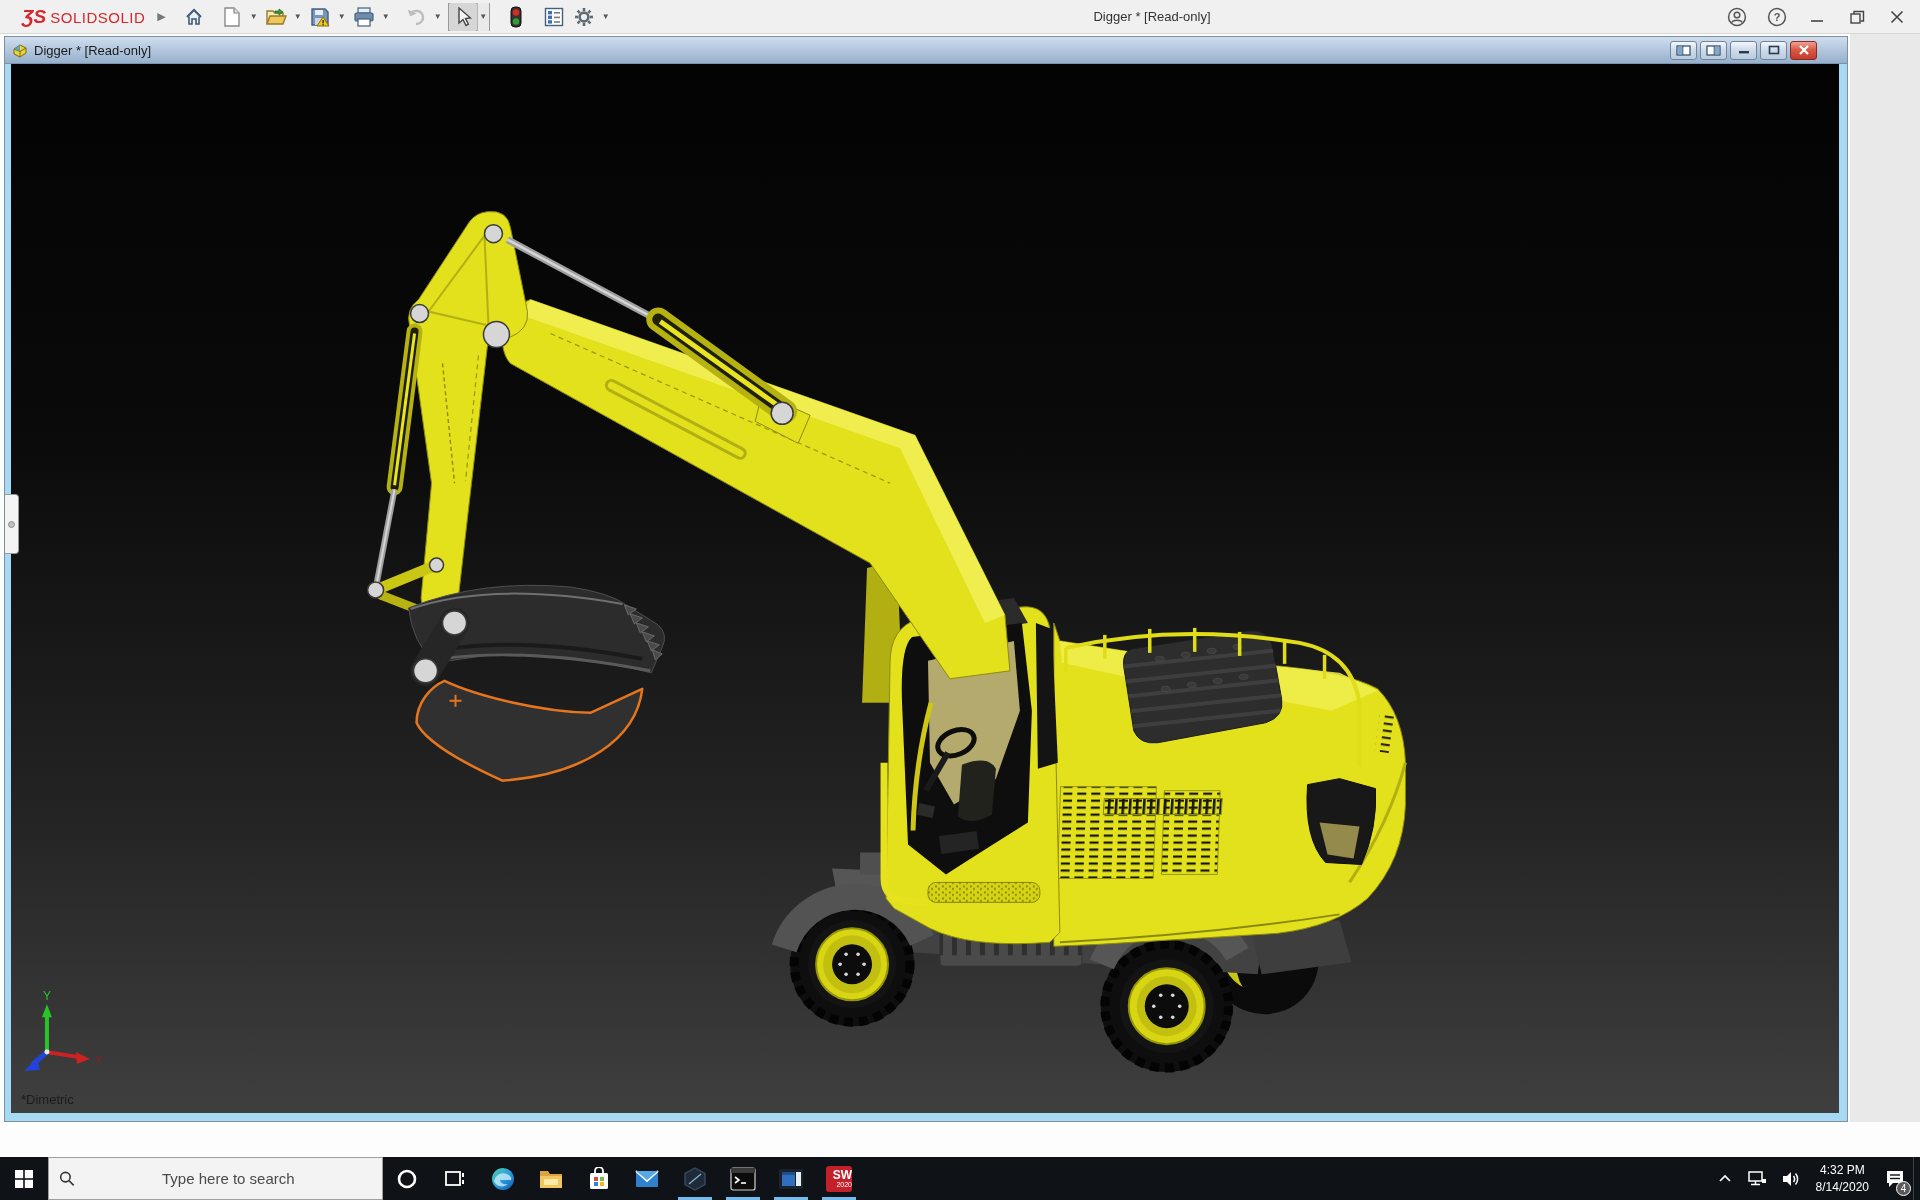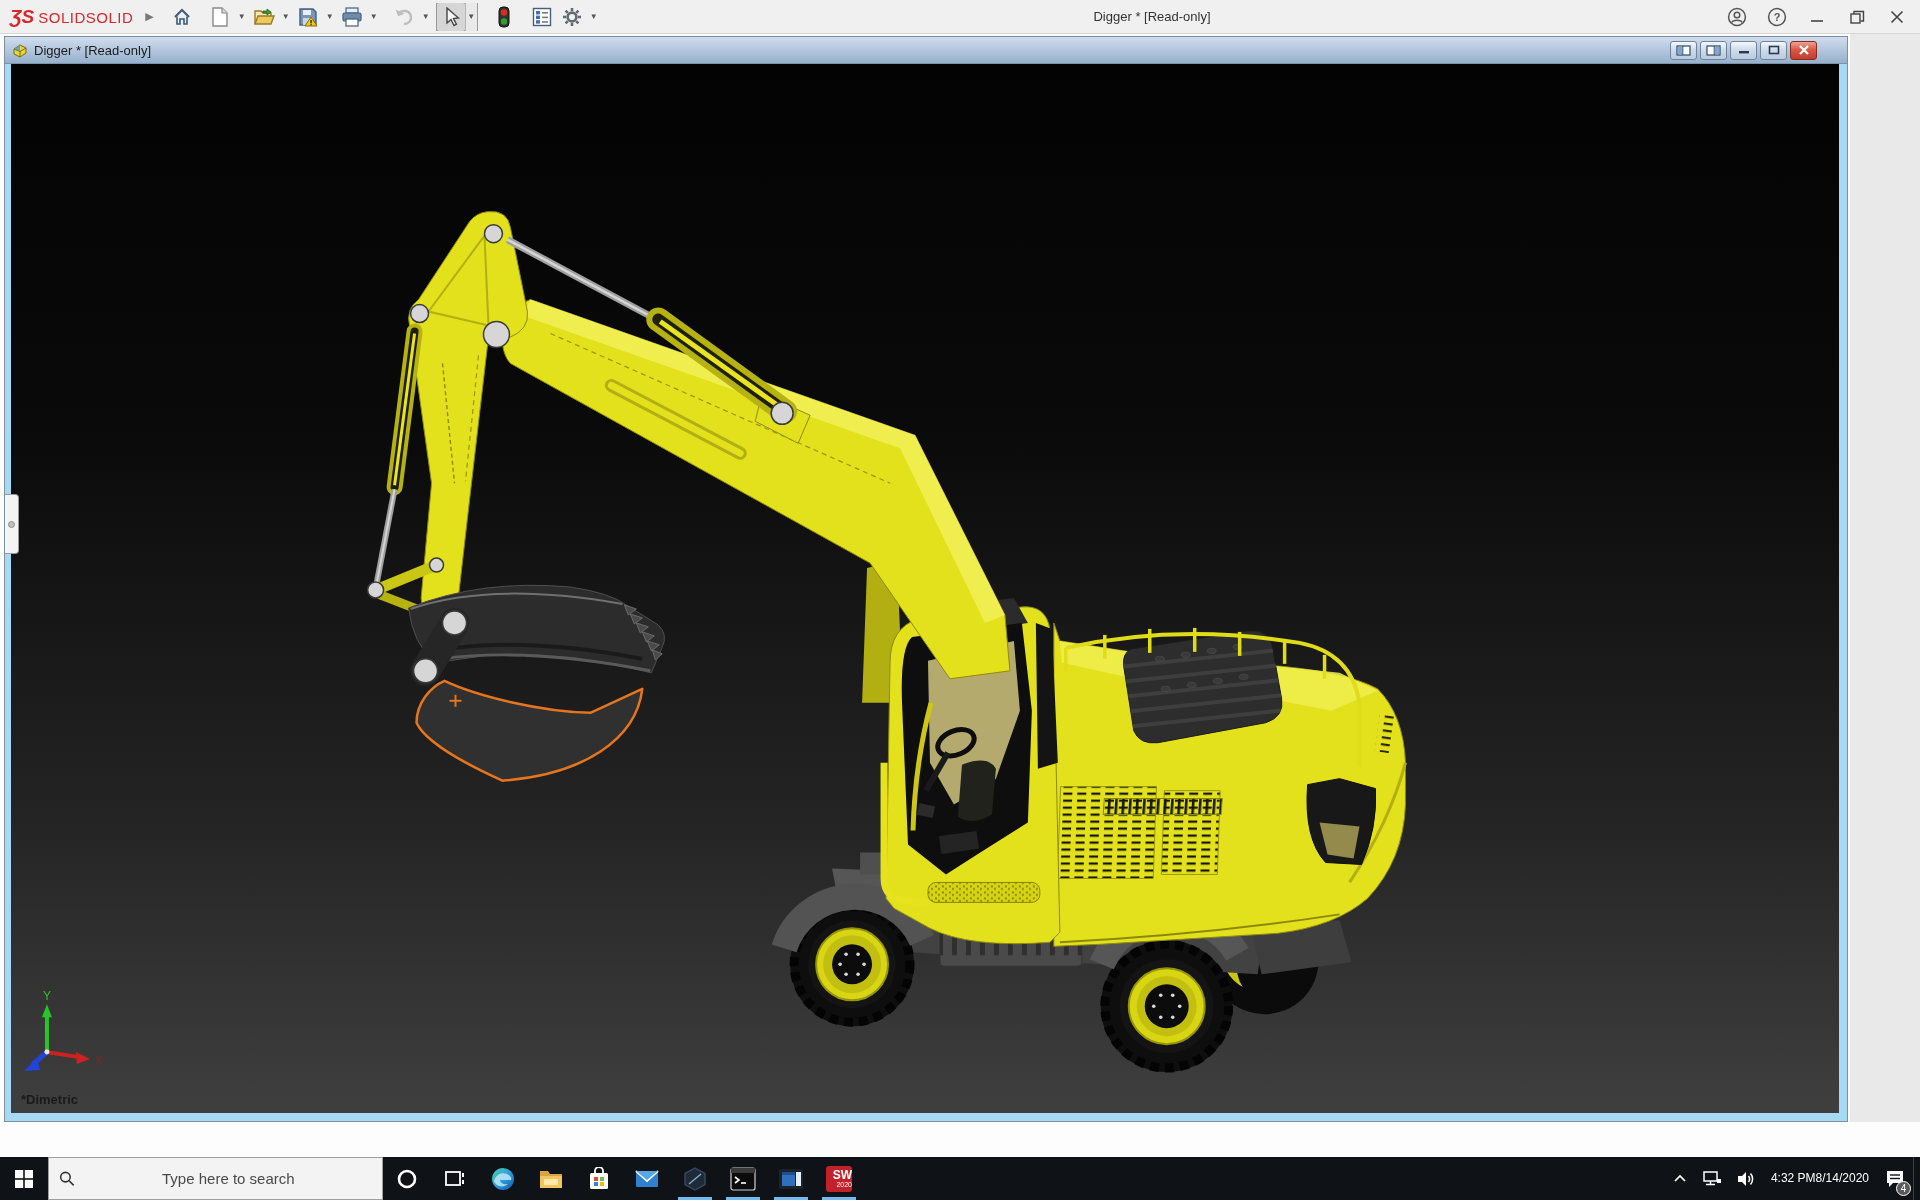--- a/index.html
+++ b/index.html
@@ -2,21 +2,21 @@
 <html style="--accent-blue: #76b9ed; --titlebar-bg: #f0f0f0; --doc-titlebar-top: #cfdeee; --doc-titlebar-bottom: #96b1cd; --doc-border-blue: #a6d9f4; --viewport-top: #030303; --viewport-bottom: #3f3f3f; --excavator-yellow: #e3e01c; --excavator-yellow-dark: #b2af12; --excavator-yellow-light: #f0ed4e; --selection-orange: #e5761e; --pin-gray: #d6d6d6; --dark-part: #2e2e2e; --chassis-gray: #4a4a4a; --taskbar-bg: #0f1216; --brand-red: #d8262c; --axis-y-green: #28c428; --axis-x-red: #cc2222; --axis-z-blue: #2244dd;"><head>
 <meta charset="utf-8">
 <style>
   * { box-sizing: border-box; margin: 0; padding: 0; }
   html,body { width:1920px; height:1200px; overflow:hidden;
     font-family:"Liberation Sans","DejaVu Sans",sans-serif; background:#fff; }
 
   
   .titlebar { position:relative; height:34px; background:var(--titlebar-bg,#f0f0f0);
     border-bottom:1px solid #d8d8d8; display:flex; align-items:center; }
-  .logo { display:flex; align-items:baseline; margin-left:10px; white-space:nowrap;justify-content:flex-end; }
+  .logo { display:flex; align-items:baseline; margin-left:22px; white-space:nowrap;justify-content:flex-end; }
   .logo .mark { color:var(--brand-red,#d8262c); font-weight:bold; font-style:italic; font-size:19px; margin-right:4px;}
   .logo .bold { color:var(--brand-red,#d8262c); font-weight:normal; font-size:15px; letter-spacing:.5px;}
   .logo .light{ color:var(--brand-red,#d8262c); font-size:15px; letter-spacing:.5px;}
   .crumb-arrow { color:#777; font-size:11px; margin:0 14px 0 12px; }
   .tb { display:flex; align-items:center; gap:2px; }
   .tb-btn { width:28px; height:28px; display:flex; align-items:center; justify-content:center; border-radius:2px; }
   .tb-dd { width:12px; height:28px; display:flex; align-items:center; justify-content:center; color:#555; font-size:8px; }
   .tb-sep { width:6px; }
   .sel-wrap { display:flex; border:1px solid #9a9a9a; background:#dcdcdc; height:28px; align-items:center; margin:0 2px;}
   .sel-wrap .tb-btn { background:#d6d6d6; }
@@ -45,33 +45,33 @@
   .viewport { position:relative; width:100%; height:1057px;
     border-left:6px solid var(--doc-border-blue,#a6d9f4);
     border-right:8px solid var(--doc-border-blue,#a6d9f4);
     border-bottom:8px solid var(--doc-border-blue,#a6d9f4);
     background:linear-gradient(180deg,var(--viewport-top,#030303) 0%,#0a0a0a 35%,#242424 72%,var(--viewport-bottom,#3f3f3f) 100%); }
   .scene { position:absolute; inset:0; width:100%; height:100%; }
   .panel-tab { position:absolute; left:-6px; top:430px; width:14px; height:60px; background:#f4f4f4;
     border:1px solid #9a9a9a; border-left:none; border-radius:0 4px 4px 0;
     display:flex; align-items:center; justify-content:center; }
   .panel-tab .dot { width:7px; height:7px; border-radius:50%; background:#c0c0c0; border:1px solid #8f8f8f; }
-  .view-label { position:absolute; left:10px; bottom:6px; font-size:13px; font-weight:bold; color:#1a1a1a; }
+  .view-label { position:absolute; left:10px; bottom:6px; font-size:13px; font-weight:normal; color:#1a1a1a; }
 
   
   .taskbar { height:43px; background:var(--taskbar-bg,#0f1216); display:flex; align-items:stretch; color:#fff; }
   .tk-cell { width:48px; display:flex; align-items:center; justify-content:center; position:relative; }
   .tk-search { width:335px; background:#f3f3f3; border:1px solid #9f9f9f; display:flex; align-items:center; padding:0 10px; gap:10px;}
   .tk-search input { border:none; outline:none; background:transparent; font-size:15px; color:#4c1d95; width:100%;
     font-family:"Liberation Sans","DejaVu Sans",sans-serif;text-align:center;}
   .tk-search input::placeholder { color:#4a4a4a; opacity:1; }
   .run-bar { position:absolute; left:7px; right:7px; bottom:0; height:3px; background:var(--accent-blue,#76b9ed); }
   .tray { margin-left:auto; display:flex; align-items:stretch; }
   .tray-cell { display:flex; align-items:center; justify-content:center; padding:0 7px; }
-  .clock { display:flex; flex-direction:row; align-items:center; justify-content:center; font-size:12px; line-height:1.35; padding:0 8px; }
+  .clock { display:flex; flex-direction:column; align-items:center; justify-content:center; font-size:12px; line-height:1.35; padding:0 8px; }
   .show-desktop { width:7px; border-left:1px solid #3a3f46; }
   .notif { position:relative; }
   .badge { position:absolute; right:2px; bottom:4px; width:15px; height:15px; border-radius:50%;
     background:#5a5a5a; border:1.5px solid #fff; color:#fff; font-size:10px;
     display:flex; align-items:center; justify-content:center; }
 
   
   .y-base { fill:var(--excavator-yellow,#e3e01c); }
   .y-dark { fill:var(--excavator-yellow-dark,#b2af12); }
   .y-light{ fill:var(--excavator-yellow-light,#f0ed4e); }

